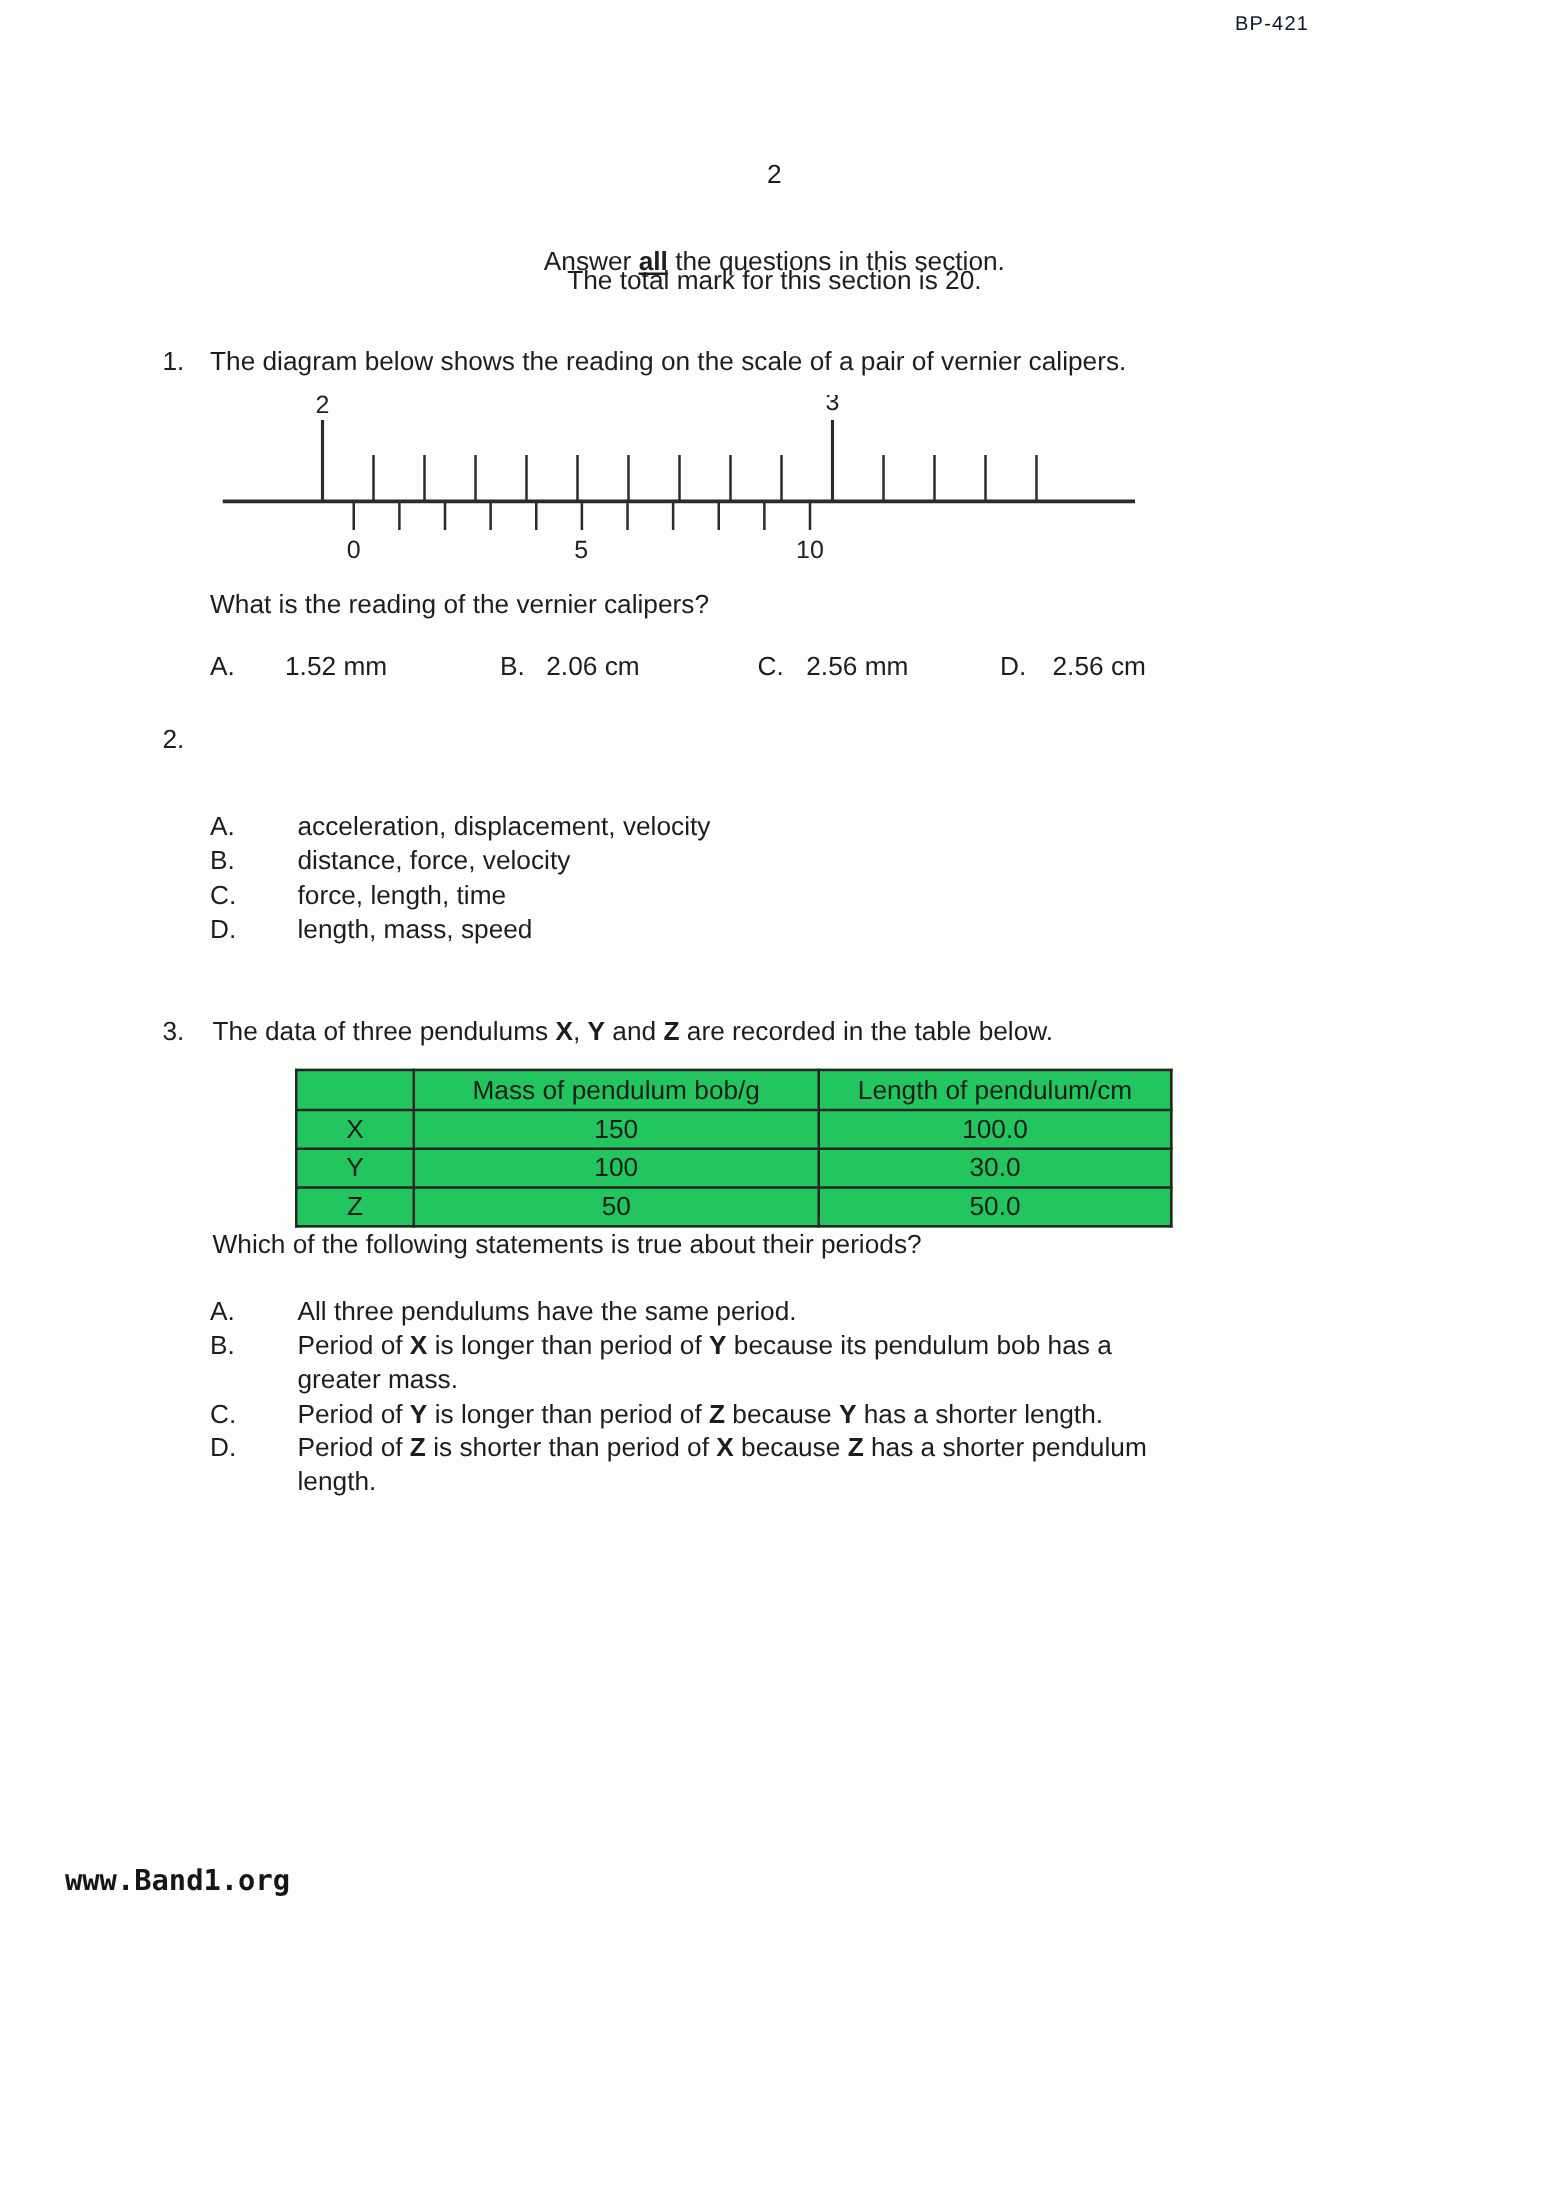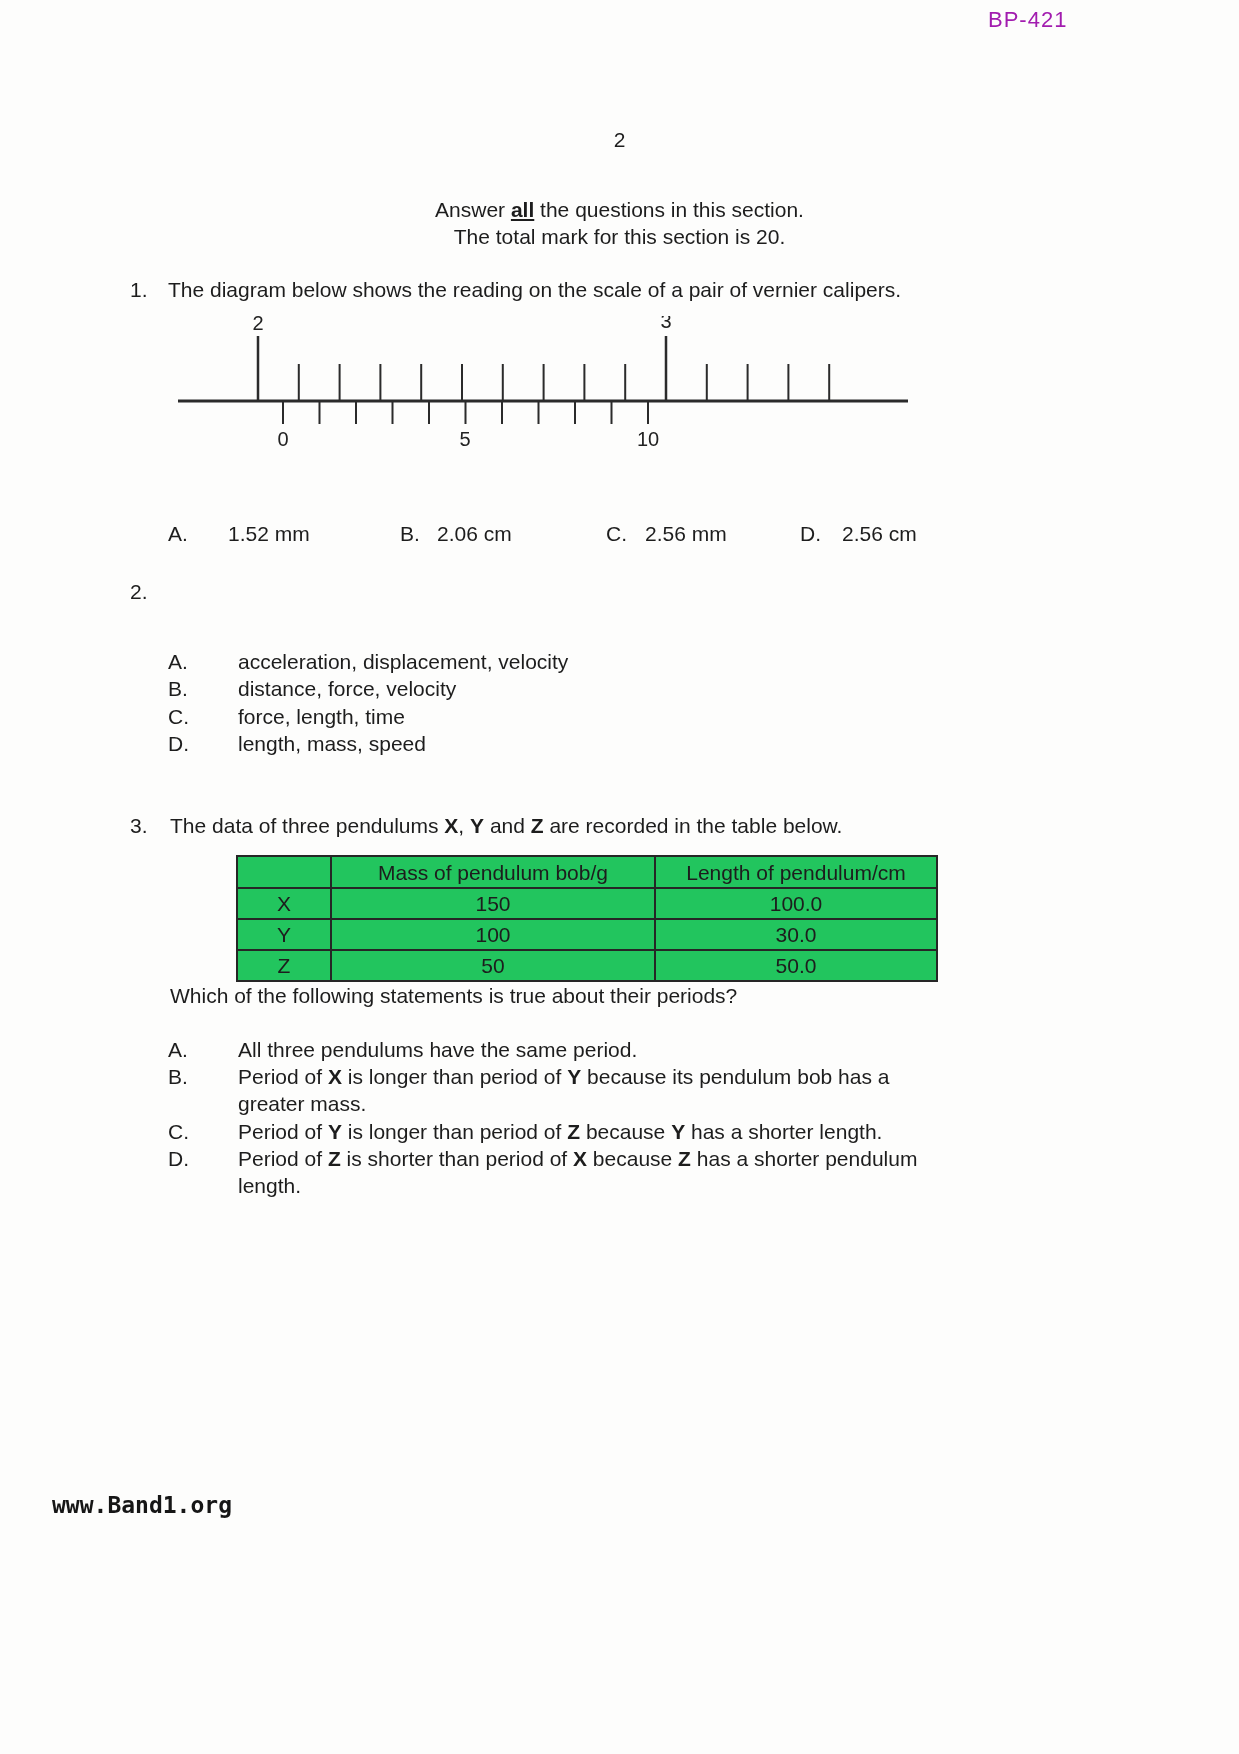--- a/index.html
+++ b/index.html
@@ -6,21 +6,21 @@
   .page{
     position:relative;width:1239px;height:1754px;margin:0 auto;
     background:#fdfdfc;color:#1d1d1d;
     font-family:"Liberation Sans",sans-serif;font-size:21px;line-height:27px;
     overflow:hidden;
   }
   .abs{position:absolute;}
   .center{left:0;right:0;text-align:center;}
   .bold{font-weight:bold;}
   .u{text-decoration:underline;}
-  .header-code{font-size:22px;letter-spacing:1px;color:#a21caf;}
+  .header-code{font-size:16px;letter-spacing:1px;color:#0f172a;}
   .qnum{position:absolute;left:130px;width:36px;}
   .justify{text-align:justify;}
   .opt-row span.letter{display:inline-block;width:70px;}
   .pend{border-collapse:collapse;background:#22c55e;}
   .pend td,.pend th{border:2px solid #262626;text-align:center;font-weight:normal;
     font-size:21px;padding:1px 6px;}
   .pend th{height:28px;}
   .pend td{height:23px;}
   .col-letter{font-weight:bold;}
   .footer{font-family:"DejaVu Sans Mono","Liberation Mono",monospace;font-size:23px;font-weight:600;color:#161616;}
@@ -31,41 +31,42 @@
 
 <div class="page">
 
   <div class="abs header-code" style="left:988px;top:6px;">BP-421</div>
 
   <div class="abs center" style="top:126px;">2</div>
 
   <div class="abs center" style="top:196px;">
     <span>Answer </span><span class="bold u">all</span><span> the questions in this section.</span>
   </div>
-  <div class="abs center" style="top:223px;text-align:center;">The total mark for this section is 20.</div>
+  <div class="abs center" style="top:211px;text-align:center;">The total mark for this section is 20.</div>
 
   <div class="qnum" style="top:276px;">1.</div>
   <div class="abs" style="left:168px;top:276px;width:790px;">The diagram below shows the reading on the scale of a pair of vernier calipers.</div>
 
   <svg class="abs" style="left:178px;top:316px;" width="735" height="140" viewBox="0 0 735 140">
 
     <path d="M0 85H730" stroke="#2b2b2b" stroke-width="3" fill="none"></path>
 
     <path d="M80 20V85M488 20V85" stroke="#2b2b2b" stroke-width="2.5" fill="none"></path>
 
     <path d="M120.8 48V85M161.6 48V85M202.4 48V85M243.2 48V85M284 48V85M324.8 48V85M365.6 48V85M406.4 48V85M447.2 48V85M528.8 48V85M569.6 48V85M610.4 48V85M651.2 48V85" stroke="#2b2b2b" stroke-width="2" fill="none"></path>
 
     <path d="M105 85V108M141.5 85V108M178 85V108M214.5 85V108M251 85V108M287.5 85V108M324 85V108M360.5 85V108M397 85V108M433.5 85V108M470 85V108" stroke="#2b2b2b" stroke-width="2" fill="none"></path>
     <text x="80" y="14" font-size="20" text-anchor="middle">2</text>
     <text x="488" y="12" font-size="20" text-anchor="middle">3</text>
     <text x="105" y="130" font-size="20" text-anchor="middle">0</text>
     <text x="287" y="130" font-size="20" text-anchor="middle">5</text>
     <text x="470" y="130" font-size="20" text-anchor="middle">10</text>
   </svg>
 
+  <div class="abs" style="left:168px;top:470px;">What is the reading of the vernier calipers?</div>
 
   <div>
     <span class="abs" style="left:168px;top:520px;">A.</span>
     <span class="abs" style="left:228px;top:520px;">1.52 mm</span>
   </div>
   <div>
     <span class="abs" style="left:400px;top:520px;">B.</span>
     <span class="abs" style="left:437px;top:520px;">2.06 cm</span>
   </div>
   <div>

